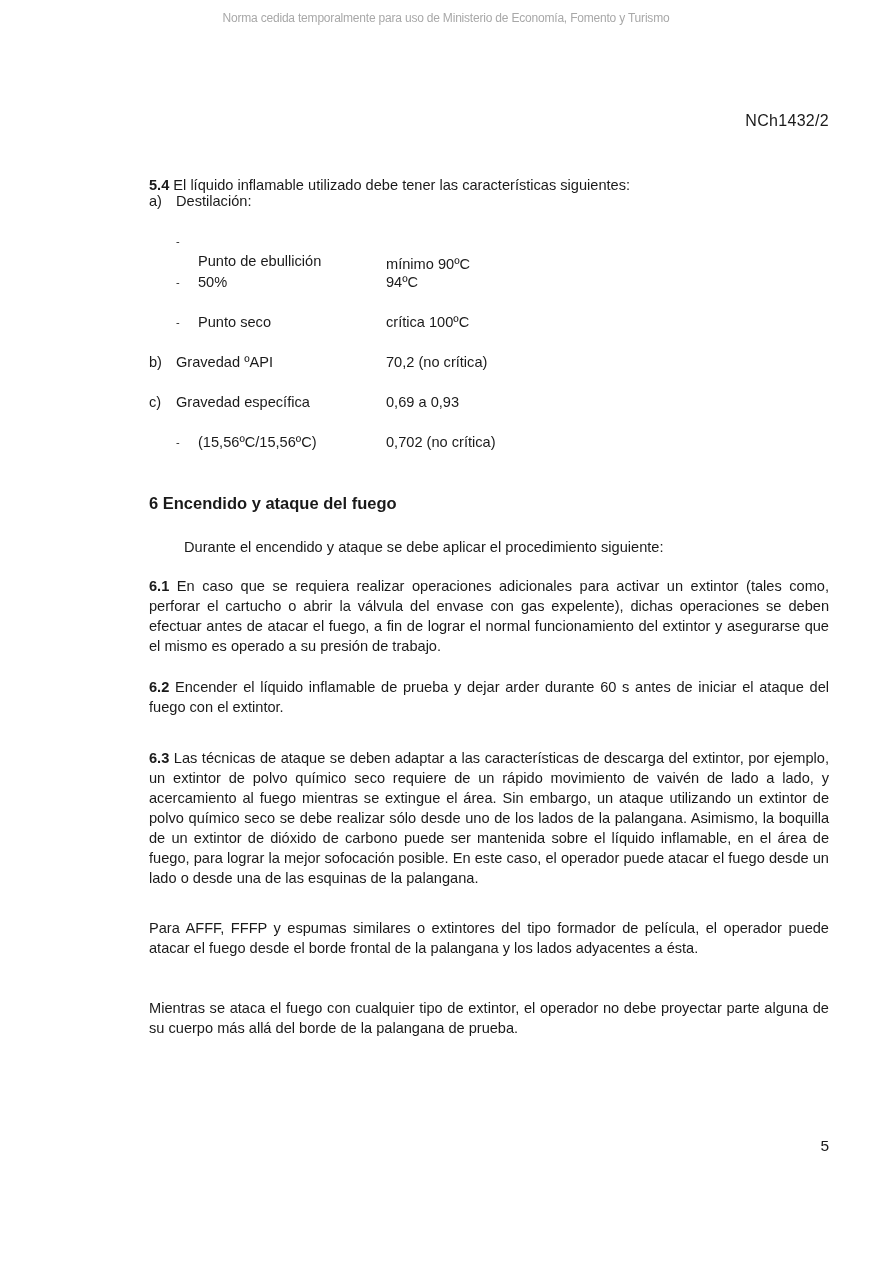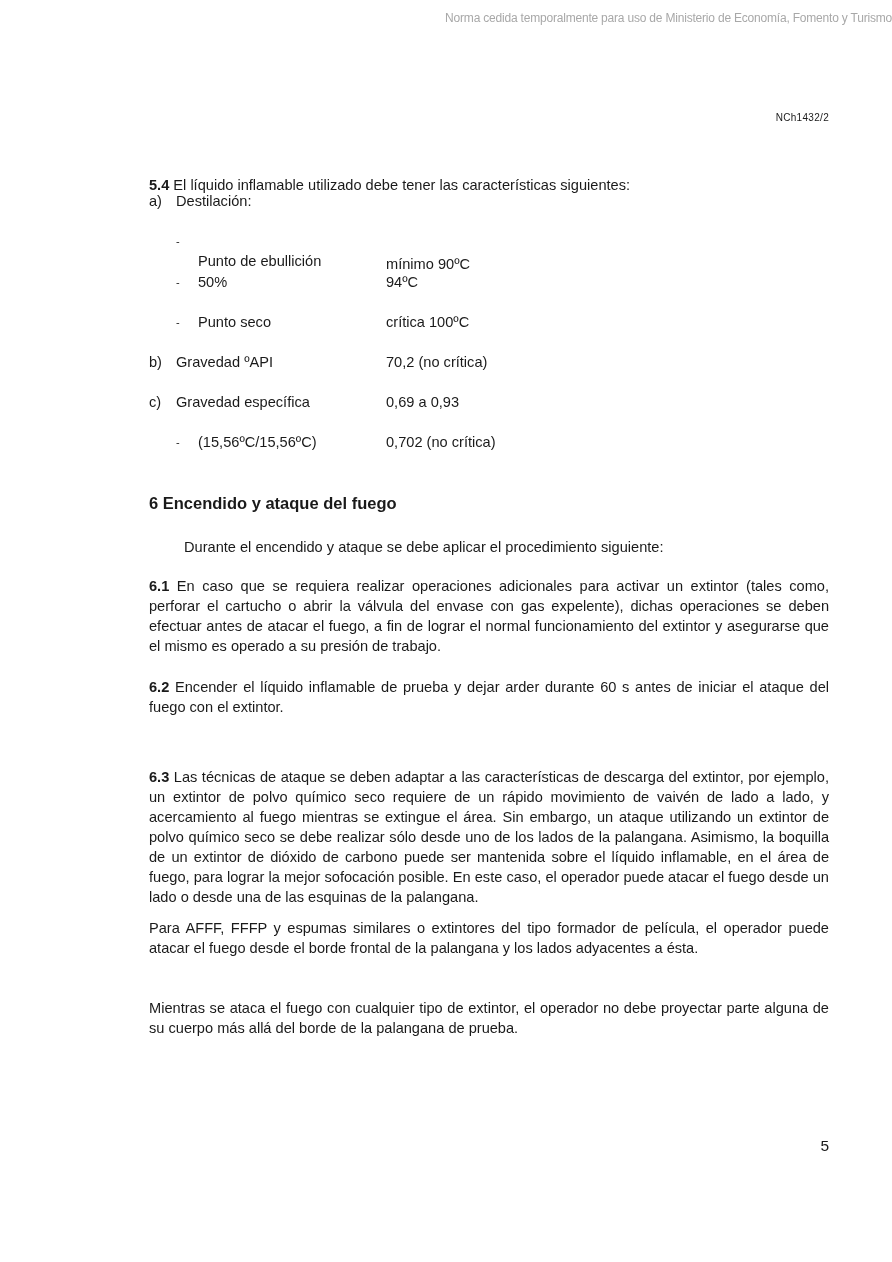--- a/index.html
+++ b/index.html
@@ -1,20 +1,20 @@
 <!DOCTYPE html>
 <html><head>
 <meta charset="utf-8">
 <style>
   html, body { margin:0; padding:0; background:#ffffff; }
   body { width:892px; height:1262px; position:relative; overflow:hidden;
          font-family:"Liberation Sans", sans-serif; color:#1a1a1a; }
-  .watermark { position:absolute; top:11px; left:0; width:892px; text-align:right;
+  .watermark { position:absolute; top:11px; left:0; width:892px; text-align:center;
                font-size:12px; color:#a8a8a8; letter-spacing:-0.2px; }
-  .docid { position:absolute; top:112px; right:63px; font-size:10px; color:#1a1a1a; letter-spacing:0.3px; }
+  .docid { position:absolute; top:112px; right:63px; font-size:16px; color:#1a1a1a; letter-spacing:0.3px; }
   .p { position:absolute; left:149px; width:680px; font-size:14.6px; line-height:20px; text-align:justify; text-align-last:left; }
   .row { position:absolute; font-size:14.6px; line-height:20px; white-space:nowrap; }
   .bold { font-weight:bold; }
   .heading { position:absolute; left:149px; font-size:16.5px; font-weight:bold; }
   .pageno { position:absolute; right:63px; top:1137px; font-size:15.5px; }
 </style>
 </head>
 <body>
 
 <div class="watermark">Norma cedida temporalmente para uso de Ministerio de Economía, Fomento y Turismo</div>
@@ -56,21 +56,21 @@
 <div class="p" style="top:537px;margin-left:35px;">Durante el encendido y ataque se debe aplicar el procedimiento siguiente:</div>
 
 <div class="p" style="top:576px;">
   <span class="bold">6.1</span><span> En caso que se requiera realizar operaciones adicionales para activar un extintor (tales como, perforar el cartucho o abrir la válvula del envase con gas expelente), dichas operaciones se deben efectuar antes de atacar el fuego, a fin de lograr el normal funcionamiento del extintor y asegurarse que el mismo es operado a su presión de trabajo.</span>
 </div>
 
 <div class="p" style="top:677px;">
   <span class="bold">6.2</span><span> Encender el líquido inflamable de prueba y dejar arder durante 60 s antes de iniciar el ataque del fuego con el extintor.</span>
 </div>
 
-<div class="p" style="top:767px;">
+<div class="p" style="top:748px;">
   <span class="bold">6.3</span><span> Las técnicas de ataque se deben adaptar a las características de descarga del extintor, por ejemplo, un extintor de polvo químico seco requiere de un rápido movimiento de vaivén de lado a lado, y acercamiento al fuego mientras se extingue el área. Sin embargo, un ataque utilizando un extintor de polvo químico seco se debe realizar sólo desde uno de los lados de la palangana. Asimismo, la boquilla de un extintor de dióxido de carbono puede ser mantenida sobre el líquido inflamable, en el área de fuego, para lograr la mejor sofocación posible. En este caso, el operador puede atacar el fuego desde un lado o desde una de las esquinas de la palangana.</span>
 </div>
 
 <div class="p" style="top:918px;">Para AFFF, FFFP y espumas similares o extintores del tipo formador de película, el operador puede atacar el fuego desde el borde frontal de la palangana y los lados adyacentes a ésta.</div>
 
 <div class="p" style="top:998px;">Mientras se ataca el fuego con cualquier tipo de extintor, el operador no debe proyectar parte alguna de su cuerpo más allá del borde de la palangana de prueba.</div>
 
 <div class="pageno">5</div>
 
 </body></html>

